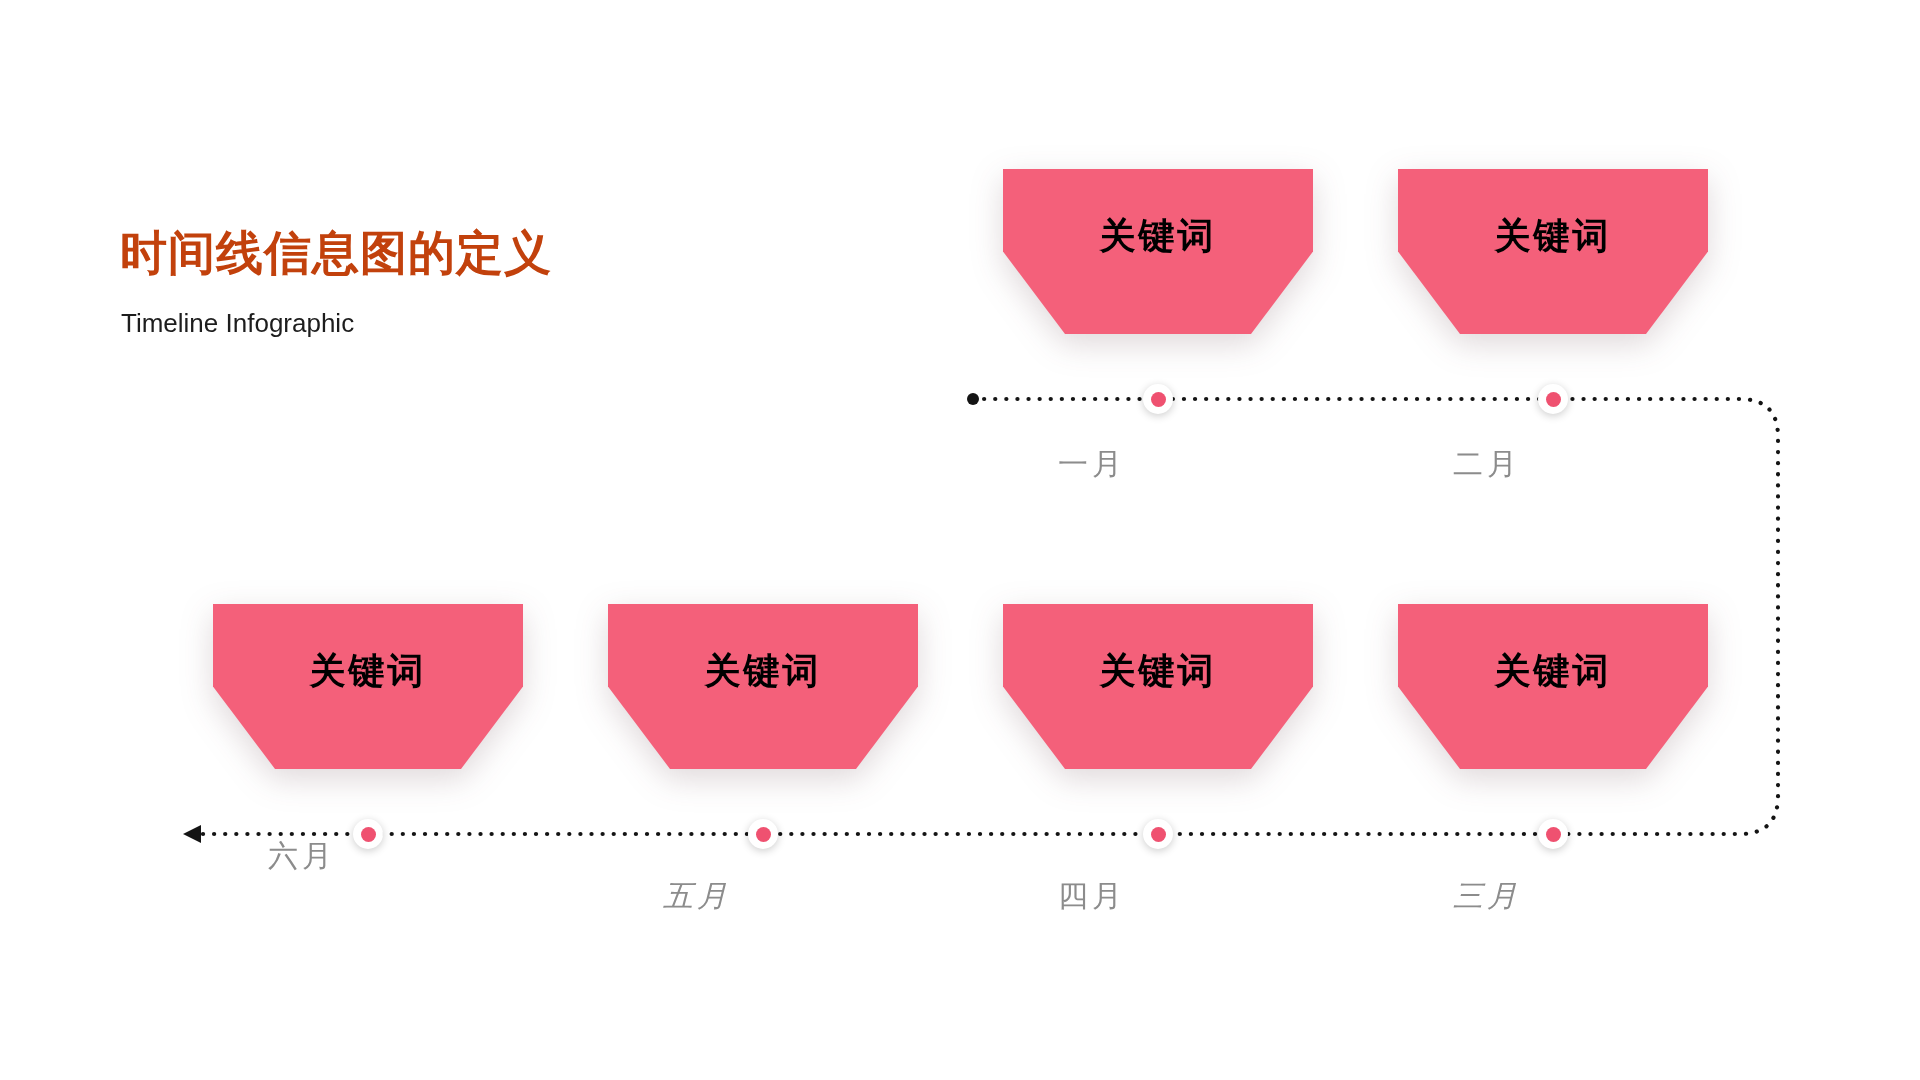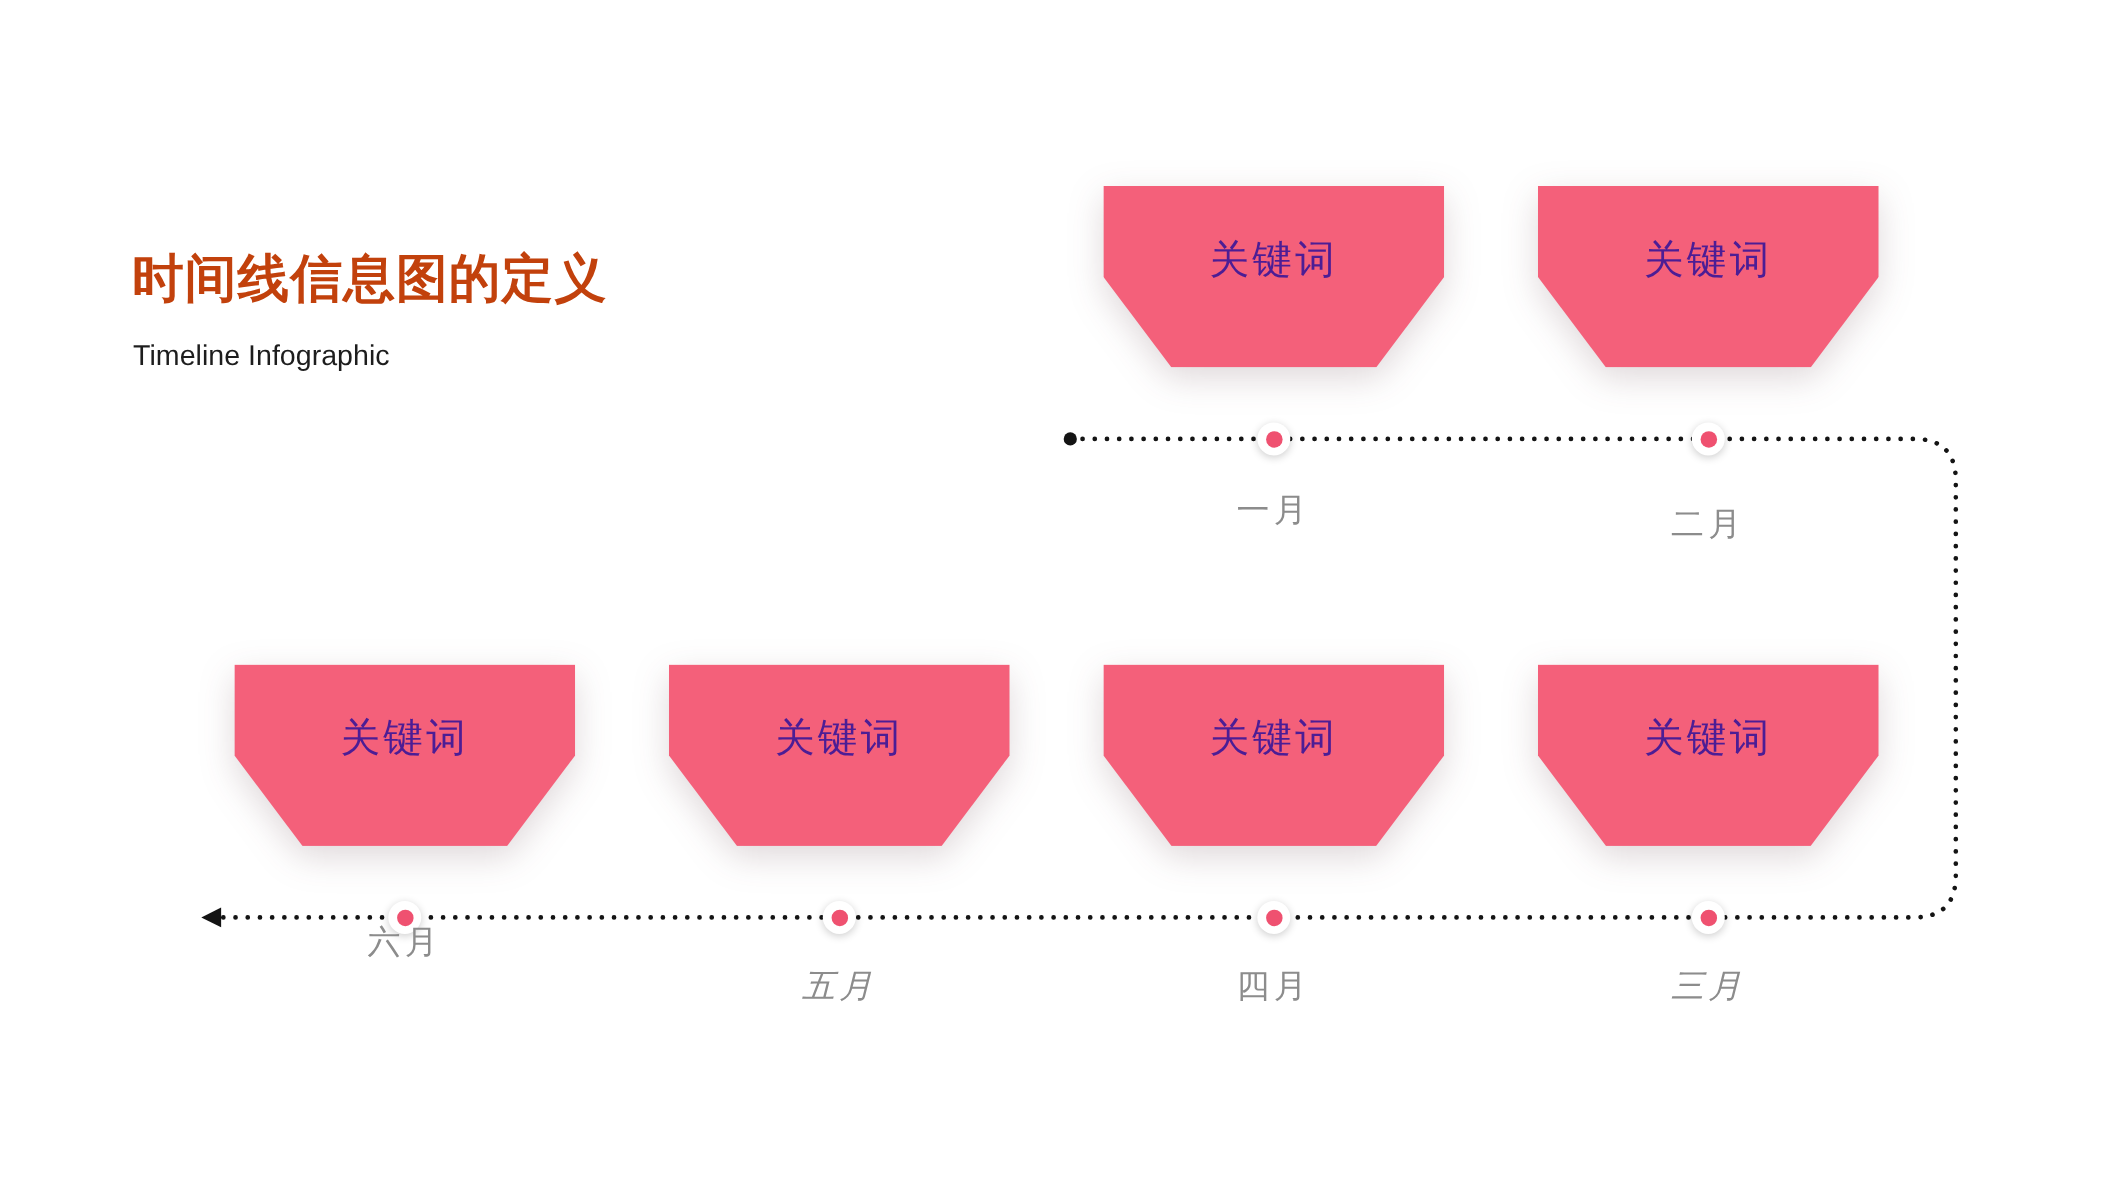--- a/index.html
+++ b/index.html
@@ -44,23 +44,23 @@
     width: 100%;
     height: 100%;
     background: var(--accent, #F4607A);
     clip-path: polygon(0 0, 100% 0, 100% 50%, 80% 100%, 20% 100%, 0 50%);
     display: flex;
     align-items: center;
     justify-content: center;
     padding-bottom: 30px;
   }
   .banner-label {
-    color: #4c1d95;
+    color: #000000;
     font-size: 36px;
-    font-weight: 400;
+    font-weight: 700;
     letter-spacing: 3px;
   }
 
   
   .timeline-svg {
     position: absolute;
     left: 0; top: 0;
     width: 1920px;
     height: 1080px;
   }
@@ -82,21 +82,21 @@
     width: 15px;
     height: 15px;
     border-radius: 50%;
     background: var(--dot, #EF5170);
   }
 
   
   .month {
     position: absolute;
     width: 200px;
-    text-align: center;
+    text-align: left;
     font-size: 30px;
     color: var(--label, #8C8C8C);
     letter-spacing: 4px;
   }
 </style>
 </head>
 <body>
 
 <div class="slide">
 
@@ -142,19 +142,19 @@
   </div>
 
   <div class="node" style="left:1143px; top:384px;"></div>
   <div class="node" style="left:1538px; top:384px;"></div>
   <div class="node" style="left:353px;  top:819px;"></div>
   <div class="node" style="left:748px;  top:819px;"></div>
   <div class="node" style="left:1143px; top:819px;"></div>
   <div class="node" style="left:1538px; top:819px;"></div>
 
   <div class="month" style="left:1058px; top:444px;">一月</div>
-  <div class="month" style="left:1453px; top:456px;">二月</div>
+  <div class="month" style="left:1453px; top:444px;">二月</div>
   <div class="month" style="left:268px;  top:836px;">六月</div>
   <div class="month" style="left:663px;  top:876px;font-style:italic;">五月</div>
   <div class="month" style="left:1058px; top:876px;font-family:Liberation Serif, serif;">四月</div>
   <div class="month" style="left:1453px; top:876px;font-style:italic;">三月</div>
 
 </div>
 
 </body></html>

